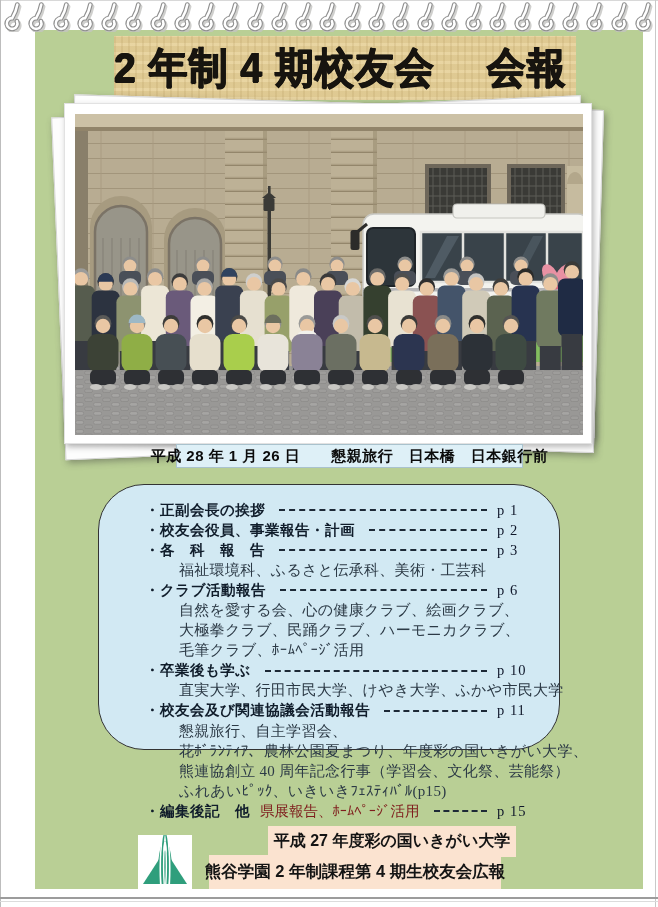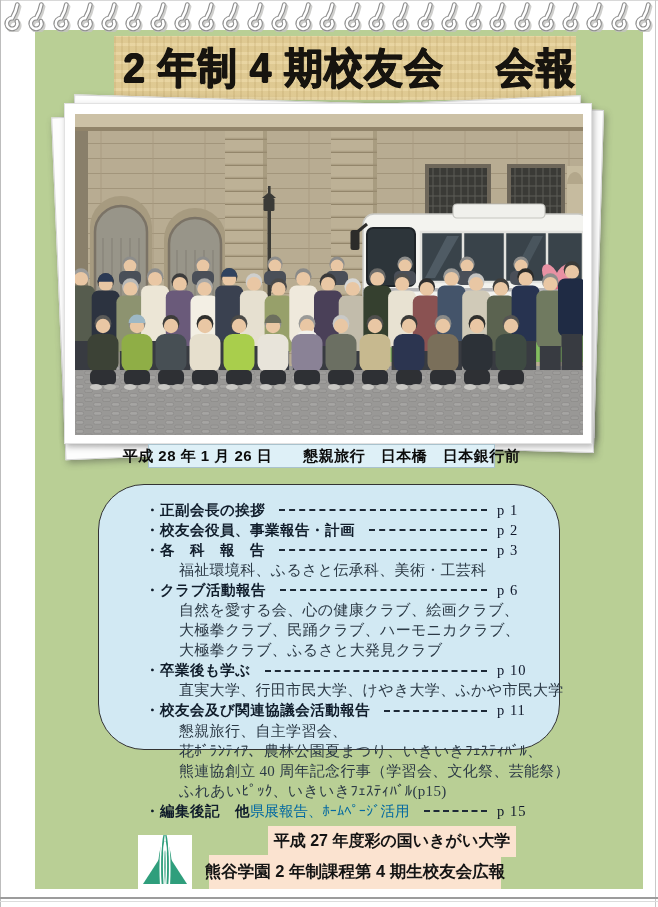--- a/index.html
+++ b/index.html
@@ -22,59 +22,59 @@
     justify-content:space-between;padding:0 3px;box-sizing:border-box;z-index:30;}
   .rings svg{display:block;}
 
   
   .banner{
     position:absolute;left:114px;top:36px;width:462px;height:64px;z-index:5;
     background:
       repeating-linear-gradient(90deg, rgba(160,130,70,.14) 0 2px, rgba(255,255,255,0) 2px 7px),
       repeating-linear-gradient(0deg, rgba(255,255,255,.10) 0 3px, rgba(0,0,0,0.03) 3px 9px),
       #e6d097;
-    display:flex;align-items:center;justify-content:flex-end;
+    display:flex;align-items:center;justify-content:flex-start;
   }
   .banner .t{
     font-size:39px;font-weight:900;color:#17140f;letter-spacing:1px;
     transform:scaleY(1.08);white-space:nowrap;
     text-shadow:0.7px 0 #17140f, -0.7px 0 #17140f, 0 0.7px #17140f;
   }
 
   
   .photo-wrap{position:absolute;left:64px;top:103px;width:528px;height:341px;z-index:6;}
   .frame-back{position:absolute;left:0;top:0;width:100%;height:100%;background:#fdfdfd;
     border:1px solid #d5d5d5;box-shadow:2px 3px 7px rgba(60,60,60,.45);}
   .fb1{transform:rotate(-2.4deg) translate(-6px,3px);}
   .fb2{transform:rotate(1.7deg) translate(5px,-1px);}
   .frame-main{position:absolute;left:0;top:0;width:528px;height:341px;background:#ffffff;
     box-sizing:border-box;padding:10px;border:1px solid #e2e2e2;
     box-shadow:2px 3px 6px rgba(60,60,60,.35);}
   .frame-main .shot{width:508px;height:321px;overflow:hidden;background:#b8ac92;}
 
   
   .caption{
-    position:absolute;left:148px;top:444px;width:347px;height:24px;z-index:7;
+    position:absolute;left:176px;top:444px;width:347px;height:24px;z-index:7;
     background:#def0f7;border:1px solid #a9c2cd;box-sizing:border-box;
     display:flex;align-items:center;justify-content:center;
     font-weight:bold;font-size:15px;color:#0c0c0c;white-space:nowrap;letter-spacing:0.5px;
   }
 
   
   .toc{
     position:absolute;left:98px;top:484px;width:462px;height:266px;z-index:7;
     background:#d2e9f3;border:1.4px solid #333333;border-radius:46px;
     box-sizing:border-box;padding:15px 16px 0 46px;
   }
   .toc-row{display:flex;align-items:center;height:20.1px;white-space:nowrap;}
   .toc-item{font-weight:bold;font-size:14.5px;color:#101d2b;letter-spacing:0.5px;
     font-family:"Liberation Sans",sans-serif;}
   .toc-sub-label{font-family:"Liberation Serif",serif;font-size:15px;color:#2c3a46;
     padding-left:34px;letter-spacing:0.3px;}
-  .toc-mid{font-family:"Liberation Serif",serif;font-size:14.5px;color:#0369a1;}
+  .toc-mid{font-family:"Liberation Serif",serif;font-size:14.5px;color:#7f1d1d;margin-left:10px;}
   .leader{flex:1;height:0;border-bottom:2px dashed #1d2936;margin:0 10px 0 14px;min-width:20px;}
   .pageno{width:46px;font-family:"Liberation Serif",serif;font-size:14.5px;color:#0f172a;
     letter-spacing:1px;flex:none;}
 
   
   .logo{position:absolute;left:138px;top:835px;width:54px;height:55px;background:#ffffff;z-index:8;}
   .fbox{position:absolute;background:#fbe3d0;display:flex;align-items:center;justify-content:center;
     font-weight:bold;color:#141414;white-space:nowrap;box-sizing:border-box;}
   .fbox1{left:230px;top:826px;width:248px;height:31px;font-size:16px;z-index:8;margin-left:38px;}
   .fbox2{left:209px;top:855px;width:292px;height:34px;font-size:16.5px;z-index:9;}
@@ -573,40 +573,40 @@
         <span class="leader"></span>
         <span class="pageno">p 6</span>
     </div>
     <div class="toc-row">
         <span class="toc-sub-label">自然を愛する会、心の健康クラブ、絵画クラブ、</span>
     </div>
     <div class="toc-row">
         <span class="toc-sub-label">大極拳クラブ、民踊クラブ、ハーモニカクラブ、</span>
     </div>
     <div class="toc-row">
-        <span class="toc-sub-label">大極拳クラブ、ふるさと大発見クラブ</span>
+        <span class="toc-sub-label">毛筆クラブ、ﾎｰﾑﾍﾟｰｼﾞ活用</span>
     </div>
     <div class="toc-row">
         <span class="toc-item">・卒業後も学ぶ</span>
         <span class="leader"></span>
         <span class="pageno">p 10</span>
     </div>
     <div class="toc-row">
         <span class="toc-sub-label">直実大学、行田市民大学、けやき大学、ふかや市民大学</span>
     </div>
     <div class="toc-row">
         <span class="toc-item">・校友会及び関連協議会活動報告</span>
         <span class="leader"></span>
         <span class="pageno">p 11</span>
     </div>
     <div class="toc-row">
         <span class="toc-sub-label">懇親旅行、自主学習会、</span>
     </div>
     <div class="toc-row">
-        <span class="toc-sub-label">花ﾎﾞﾗﾝﾃｨｱ、農林公園夏まつり、いきいきﾌｪｽﾃｨﾊﾞﾙ、</span>
+        <span class="toc-sub-label">花ﾎﾞﾗﾝﾃｨｱ、農林公園夏まつり、年度彩の国いきがい大学、</span>
     </div>
     <div class="toc-row">
         <span class="toc-sub-label">熊連協創立 40 周年記念行事（学習会、文化祭、芸能祭）</span>
     </div>
     <div class="toc-row">
         <span class="toc-sub-label">ふれあいﾋﾟｯｸ、いきいきﾌｪｽﾃｨﾊﾞﾙ(p15)</span>
     </div>
     <div class="toc-row">
         <span class="toc-item">・編集後記　他</span>
         <span class="toc-mid">県展報告、ﾎｰﾑﾍﾟｰｼﾞ活用</span>

